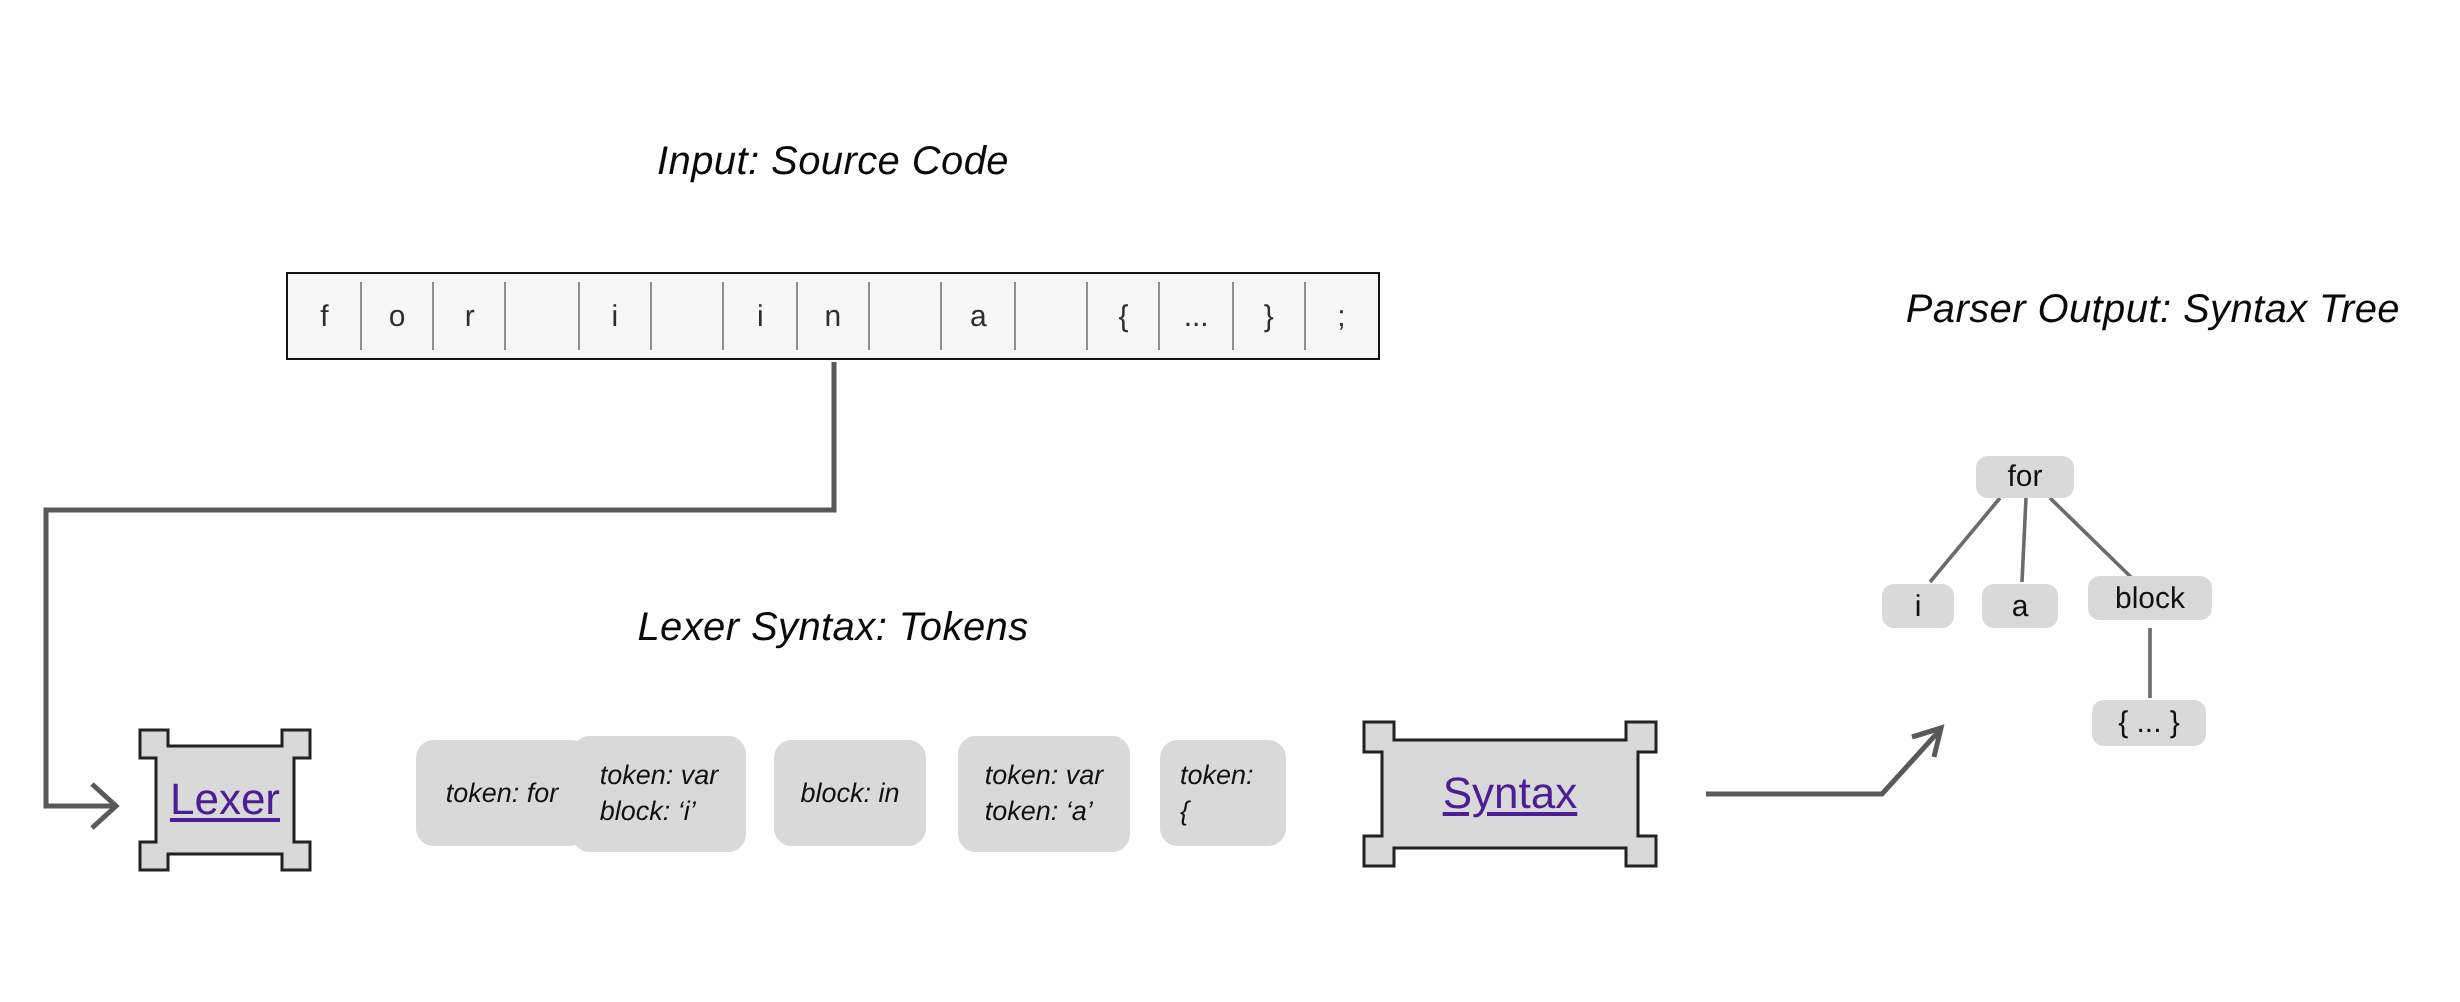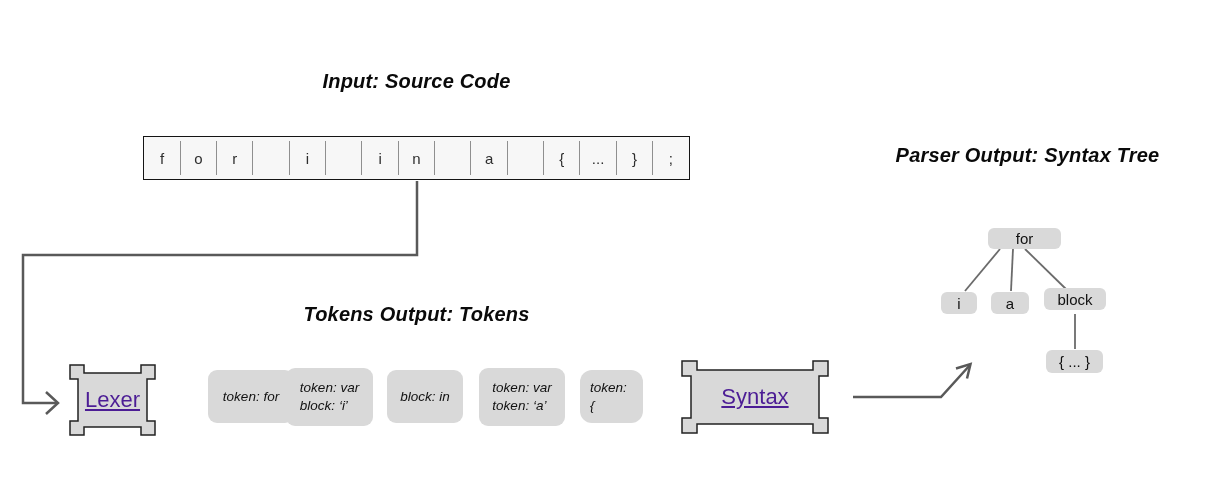--- a/index.html
+++ b/index.html
@@ -6,21 +6,21 @@
   .canvas{
     position:relative;
     width:1230px;height:501px;
     background:#ffffff;
     font-family:"Liberation Sans", sans-serif;
     overflow:hidden;
   }
   .title{
     position:absolute;
     font-style:italic;
-    font-weight:700;
+    font-weight:400;
     font-size:20px;
     color:#0a0a0a;
     text-align:center;
     letter-spacing:.2px;
   }
   
   .strip{
     position:absolute;left:143px;top:136px;width:547px;height:44px;
     background:#f7f7f7;
     border:1.6px solid #141414;
@@ -68,22 +68,22 @@
     display:flex;align-items:center;justify-content:center;
     font-size:15px;color:#111;
   }
 </style>
 </head>
 <body>
 
 <div class="canvas">
 
   <div class="title" style="left:143px;top:70px;width:547px;">Input: Source Code</div>
-  <div class="title" style="left:143px;top:303px;width:547px;">Tokens Output: Tokens</div>
-  <div class="title" style="left:855px;top:144px;width:345px;">Parser Output: Syntax Tree</div>
+  <div class="title" style="left:143px;top:303px;width:547px;">Lexer Syntax: Tokens</div>
+  <div class="title" style="left:855px;top:144px;width:345px;text-align:right;">Parser Output: Syntax Tree</div>
 
   <div class="strip">
     <div class="cell">f</div>
     <div class="cell">o</div>
     <div class="cell">r</div>
     <div class="cell"></div>
     <div class="cell">i</div>
     <div class="cell"></div>
     <div class="cell">i</div>
     <div class="cell">n</div>
@@ -134,33 +134,33 @@
       <div>block: in</div>
       <div></div>
     </div>
   </div>
   <div class="token" style="left:479px;top:368px;width:86px;height:58px;">
     <div class="tlines">
       <div>token: var</div>
       <div>token: ‘a’</div>
     </div>
   </div>
-  <div class="token" style="left:580px;top:370px;width:63px;height:53px;border-radius:12px;">
+  <div class="token" style="left:580px;top:370px;width:63px;height:53px;">
     <div class="tlines">
       <div>token: {</div>
       <div></div>
     </div>
   </div>
 
   <div class="stage" style="left:682px;top:361px;width:146px;height:72px;">
     <svg width="146" height="72" viewBox="0 0 146 72">
       <path d="M0,0 L15,0 L15,9 L131,9 L131,0 L146,0 L146,15 L137,15 L137,57 L146,57 L146,72 L131,72 L131,63 L15,63 L15,72 L0,72 L0,57 L9,57 L9,15 L0,15 Z" fill="#d9d9d9" stroke="#222222" stroke-width="1.5"></path>
     </svg>
     <div class="stage-label">Syntax</div>
   </div>
 
-  <div class="tnode" style="left:988px;top:228px;width:73px;height:21px;">for</div>
+  <div class="tnode" style="left:988px;top:228px;width:49px;height:21px;">for</div>
   <div class="tnode" style="left:941px;top:292px;width:36px;height:22px;">i</div>
   <div class="tnode" style="left:991px;top:292px;width:38px;height:22px;">a</div>
   <div class="tnode" style="left:1044px;top:288px;width:62px;height:22px;">block</div>
   <div class="tnode" style="left:1046px;top:350px;width:57px;height:23px;">{ ... }</div>
 
 </div>
 
 </body></html>

